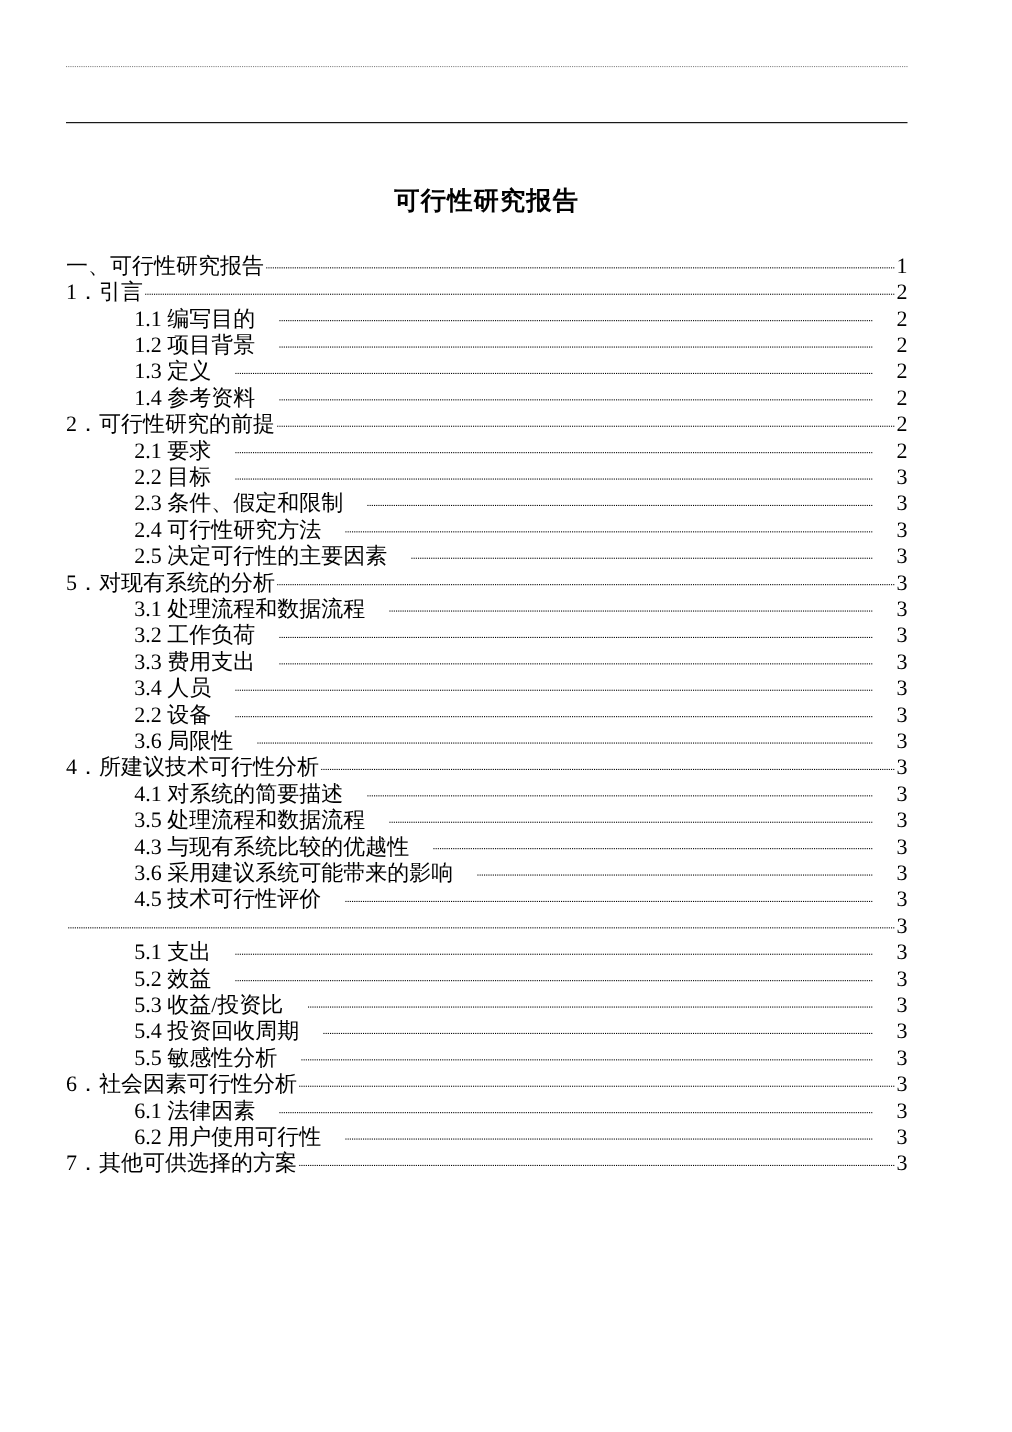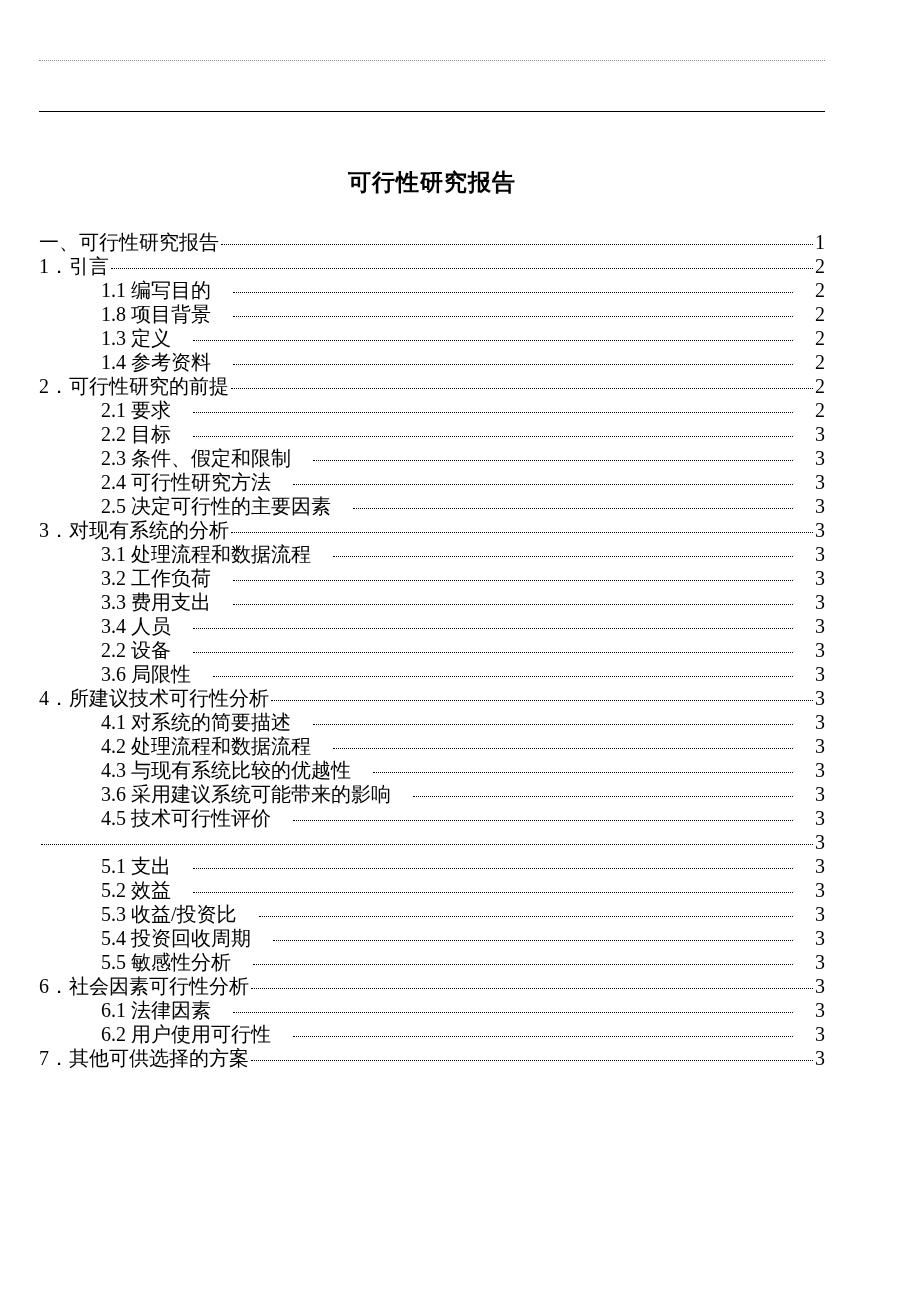--- a/index.html
+++ b/index.html
@@ -8,21 +8,21 @@
       box-sizing: border-box;
     }
     body {
       background: #ffffff;
       font-family: "SimSun", "宋体", serif;
       width: 920px;
       height: 1302px;
       padding: 0;
     }
     .page {
-      padding: 60px 95px 60px 39px;
+      padding: 60px 95px 60px 60px;
     }
     .top-line {
       border-top: 1px dotted #888;
       margin-bottom: 50px;
     }
     .second-line {
       border-top: 1.5px solid #000;
       margin-bottom: 55px;
     }
     .title {
@@ -85,21 +85,21 @@
         <span class="toc-label">1．引言</span>
         <span class="toc-leader"></span>
         <span class="toc-page">2</span>
       </div>
       <div class="toc-entry level-2">
         <span class="toc-label">1.1 编写目的</span>
         <span class="toc-leader"></span>
         <span class="toc-page">2</span>
       </div>
       <div class="toc-entry level-2">
-        <span class="toc-label">1.8 项目背景</span>
+        <span class="toc-label">1.2 项目背景</span>
         <span class="toc-leader"></span>
         <span class="toc-page">2</span>
       </div>
       <div class="toc-entry level-2">
         <span class="toc-label">1.3 定义</span>
         <span class="toc-leader"></span>
         <span class="toc-page">2</span>
       </div>
       <div class="toc-entry level-2">
         <span class="toc-label">1.4 参考资料</span>
@@ -130,21 +130,21 @@
         <span class="toc-label">2.4 可行性研究方法</span>
         <span class="toc-leader"></span>
         <span class="toc-page">3</span>
       </div>
       <div class="toc-entry level-2">
         <span class="toc-label">2.5 决定可行性的主要因素</span>
         <span class="toc-leader"></span>
         <span class="toc-page">3</span>
       </div>
       <div class="toc-entry level-1">
-        <span class="toc-label">3．对现有系统的分析</span>
+        <span class="toc-label">5．对现有系统的分析</span>
         <span class="toc-leader"></span>
         <span class="toc-page">3</span>
       </div>
       <div class="toc-entry level-2">
         <span class="toc-label">3.1 处理流程和数据流程</span>
         <span class="toc-leader"></span>
         <span class="toc-page">3</span>
       </div>
       <div class="toc-entry level-2">
         <span class="toc-label">3.2 工作负荷</span>
@@ -175,21 +175,21 @@
         <span class="toc-label">4．所建议技术可行性分析</span>
         <span class="toc-leader"></span>
         <span class="toc-page">3</span>
       </div>
       <div class="toc-entry level-2">
         <span class="toc-label">4.1 对系统的简要描述</span>
         <span class="toc-leader"></span>
         <span class="toc-page">3</span>
       </div>
       <div class="toc-entry level-2">
-        <span class="toc-label">4.2 处理流程和数据流程</span>
+        <span class="toc-label">3.5 处理流程和数据流程</span>
         <span class="toc-leader"></span>
         <span class="toc-page">3</span>
       </div>
       <div class="toc-entry level-2">
         <span class="toc-label">4.3 与现有系统比较的优越性</span>
         <span class="toc-leader"></span>
         <span class="toc-page">3</span>
       </div>
       <div class="toc-entry level-2">
         <span class="toc-label">3.6 采用建议系统可能带来的影响</span>

